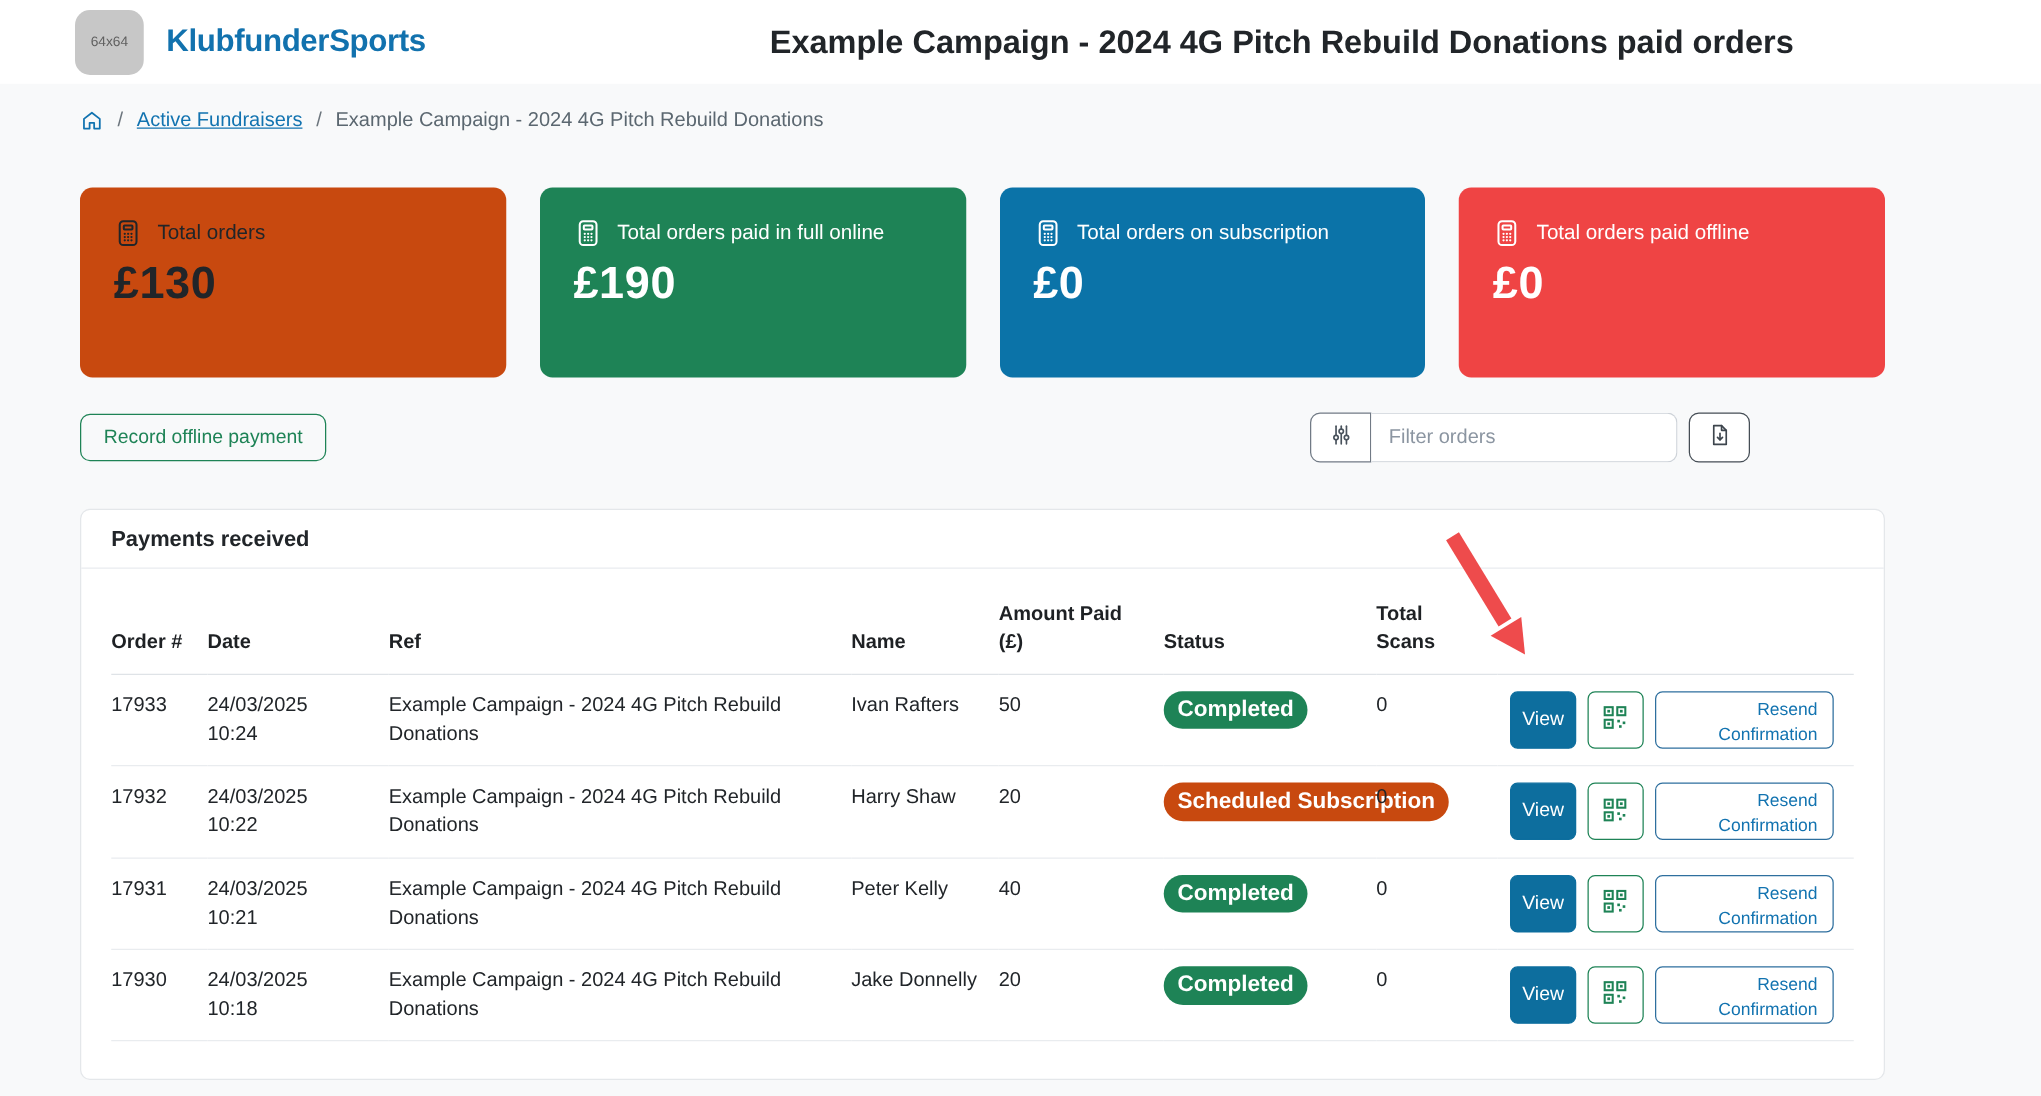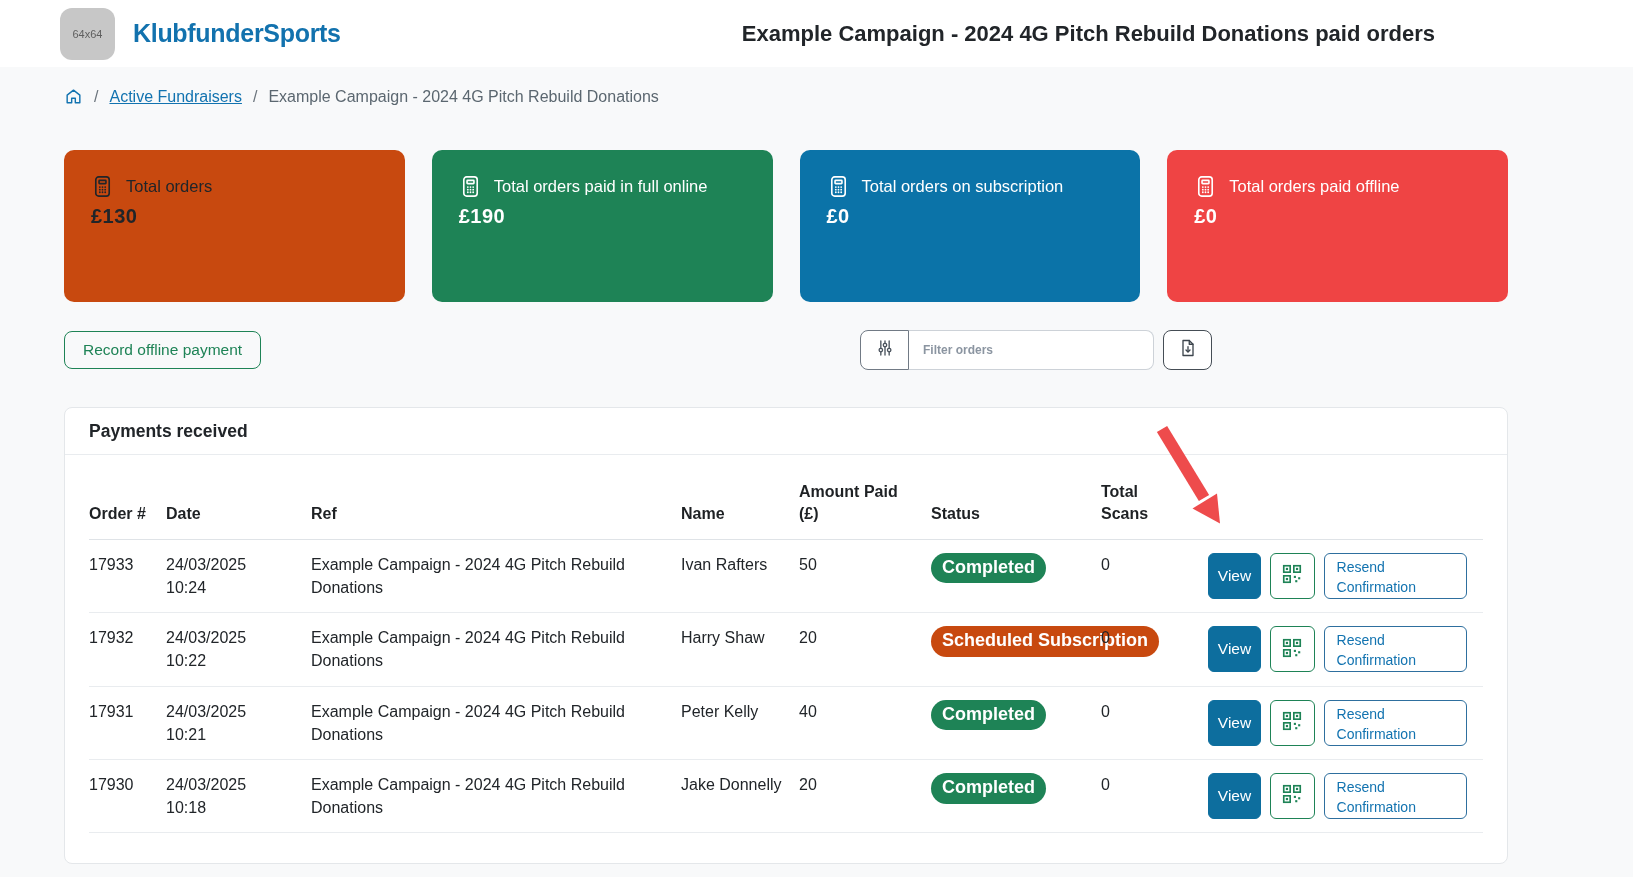--- a/index.html
+++ b/index.html
@@ -30,21 +30,21 @@
   .brand {
     margin-left: 18px;
     font-size: 25px;
     font-weight: 700;
     color: #1272ae;
     letter-spacing: -0.3px;
   }
   .page-title {
     margin-left: auto;
     margin-right: 198px;
-    font-size: 22px;
+    font-size: 26px;
     font-weight: 600;
     color: #212529;
     white-space: nowrap;
   }
 
   
   .breadcrumb {
     display: flex;
     align-items: center;
     gap: 11px;
@@ -73,29 +73,29 @@
     border-radius: 10px;
     padding: 25px 27px;
     color: #ffffff;
   }
   .stat-card.c0 { background: #c8490f; color: #212529; }
   .stat-card.c1 { background: #1e8356; }
   .stat-card.c2 { background: #0b73a8; }
   .stat-card.c3 { background: #ef4444; }
   .stat-label-row { display: flex; align-items: center; gap: 12px; }
   .stat-label { font-size: 16.5px; font-weight: 500; }
-  .stat-value { font-size: 20px; font-weight: 700; margin-top: 7px; letter-spacing: 0.5px; }
+  .stat-value { font-size: 36px; font-weight: 700; margin-top: 7px; letter-spacing: 0.5px; }
   .calc-icon svg { display: block; }
 
   
   .toolbar {
     display: flex;
     align-items: center;
     margin: 28px 0 0 64px;
-    width: 1148px;
+    width: 1336px;
   }
   .btn-offline {
     height: 38px;
     padding: 0 18px;
     background: transparent;
     border: 1px solid #1e8356;
     border-radius: 8px;
     color: #1e8356;
     font-size: 15.5px;
     font-family: inherit;
@@ -109,25 +109,24 @@
     background: #ffffff;
     display: flex; align-items: center; justify-content: center;
     cursor: pointer;
   }
   .filter-input {
     width: 245px; height: 40px;
     border: 1px solid #cdd2d8;
     border-left: none;
     border-radius: 0 8px 8px 0;
     padding: 0 14px;
-    font-size: 12px;
+    font-size: 16px;
     font-family: inherit;
     color: #0f766e;
     background: #fff;
-    font-weight: bold;
   }
   .filter-input::placeholder { color: #8b95a1; }
   .download-btn {
     width: 49px; height: 40px;
     margin-left: 9px;
     border: 1px solid #454d55;
     border-radius: 8px;
     background: #ffffff;
     display: flex; align-items: center; justify-content: center;
     cursor: pointer;
@@ -223,21 +222,21 @@
   .btn-resend {
     width: 153px; height: 46px;
     background: #ffffff;
     border: 1px solid #2e6f9e;
     border-radius: 6px;
     color: #1273b0;
     font-size: 14px;
     font-family: inherit;
     line-height: 1.45;
     padding: 3px 12px;
-    text-align: left;
+    text-align: right;
     cursor: pointer;
   }
 
   
   .red-arrow {
     position: absolute;
     left: 1148px;
     top: 423px;
     width: 95px;
     height: 110px;

